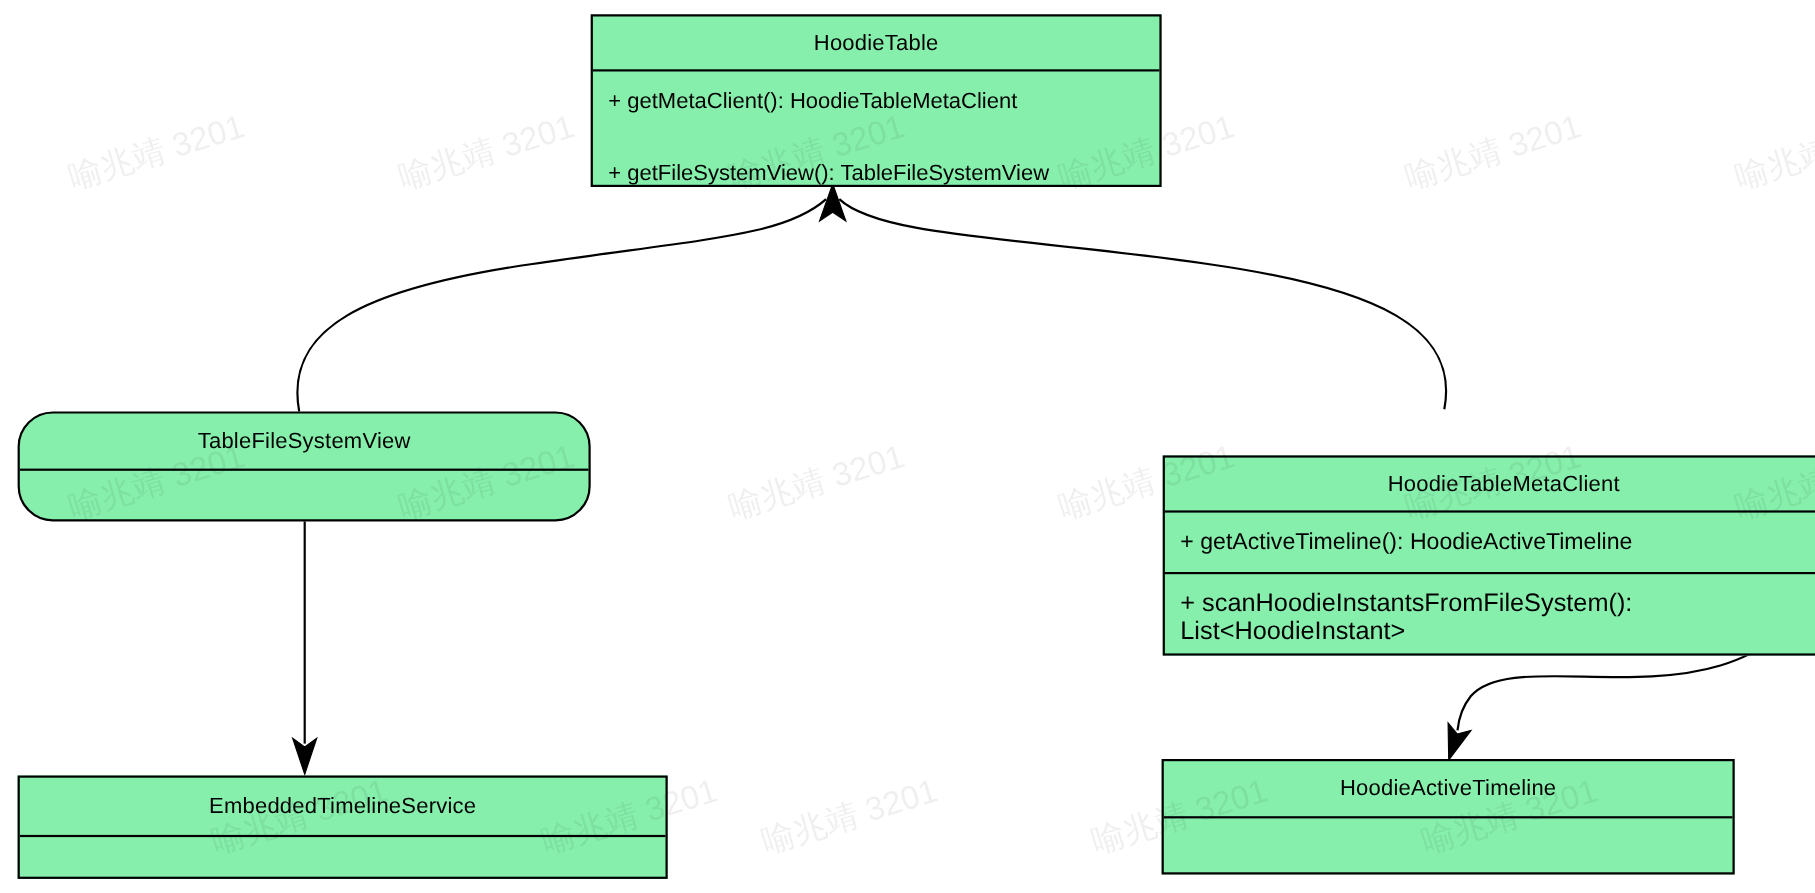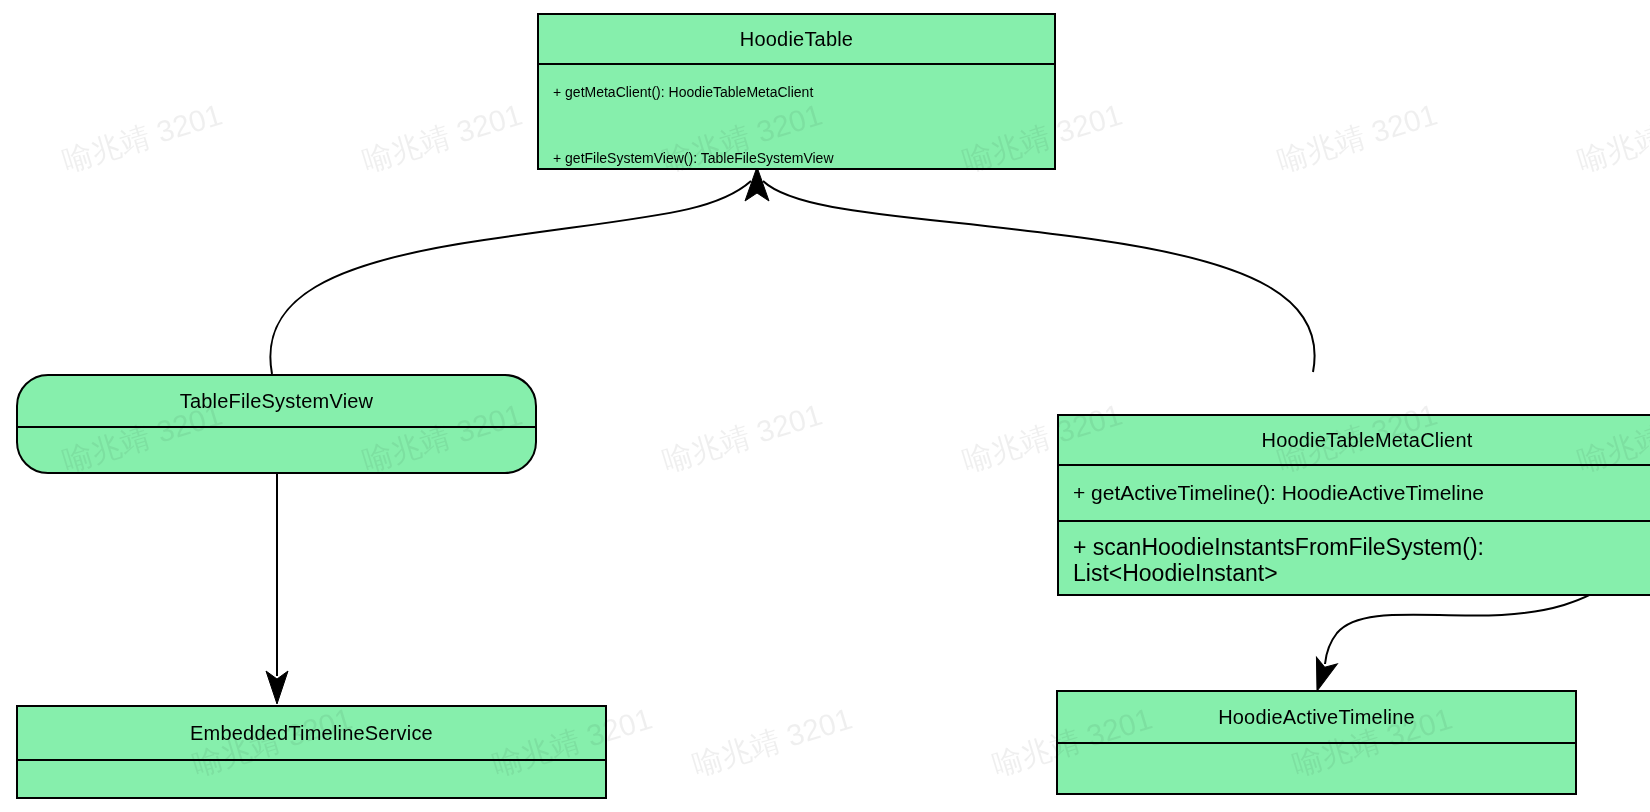--- a/index.html
+++ b/index.html
@@ -33,21 +33,21 @@
   .uml-title {
     display: flex;
     align-items: center;
     justify-content: center;
     border-bottom: 2px solid #000000;
     font-size: 20px;
     letter-spacing: 0.2px;
     box-sizing: border-box;
   }
   .uml-methods {
-    font-size: 14px;
+    font-size: 20px;
     box-sizing: border-box;
   }
   .uml-method {
     padding: 0 14px;
     line-height: 24px;
   }
   .uml-method-row {
     display: flex;
     align-items: center;
     padding: 0 14px;

